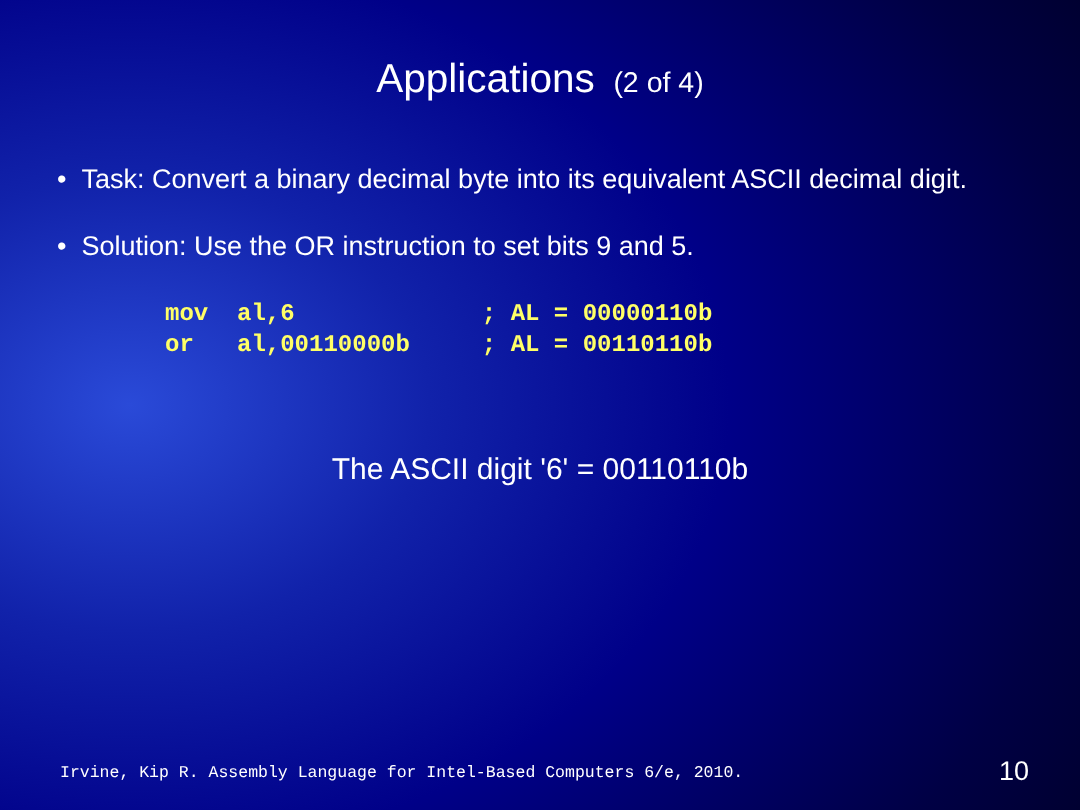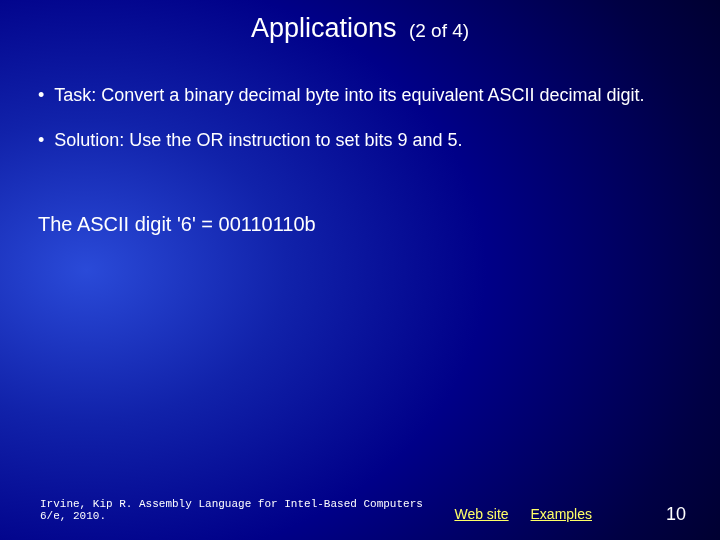--- a/index.html
+++ b/index.html
@@ -10,21 +10,21 @@
     overflow: hidden;
   }
   body {
     background: radial-gradient(ellipse 800px 600px at 12% 50%, #2a4ad8 0%, #1122aa 25%, #000088 50%, #000044 80%, #000022 100%);
     font-family: Arial, Helvetica, sans-serif;
     color: #ffffff;
     position: relative;
   }
   .title-wrap {
     text-align: center;
-    padding-top: 13px;
+    padding-top: 37px;
   }
   .title-main {
     font-size: 27px;
     color: #ffffff;
     font-weight: normal;
     display: inline;
   }
   .title-sub {
     font-size: 19px;
     color: #ffffff;
@@ -52,20 +52,21 @@
   .code-block {
     font-family: "Courier New", Courier, monospace;
     font-size: 16px;
     font-weight: bold;
     color: #ffff66;
     white-space: pre;
     margin: 14px 0 0 72px;
     line-height: 1.35;
   }
   .caption {
+    text-align: center;
     font-size: 20px;
     color: #ffffff;
     margin-top: 60px;
   }
   .footer {
     position: absolute;
     left: 0;
     right: 0;
     bottom: 18px;
     padding: 0 40px;
@@ -111,25 +112,23 @@
   <div class="bullet">
     <span class="dot">•</span>
     <span class="txt">Task: Convert a binary decimal byte into its equivalent ASCII decimal digit.</span>
   </div>
 
   <div class="bullet">
     <span class="dot">•</span>
     <span class="txt">Solution: Use the OR instruction to set bits 9 and 5.</span>
   </div>
 
+  <div class="code-block">mov  al,6             ; AL = 00000110b
+or   al,00110000b     ; AL = 00110110b</div>
 
   <div class="caption">The ASCII digit '6' = 00110110b</div>
 
 </div>
 
 <div class="footer">
   <div class="footer-credit">Irvine, Kip R. Assembly Language for Intel-Based Computers 6/e, 2010.</div>
-  <div class="footer-links">
-    <a>Web site</a>
-    <a>Examples</a>
-  </div>
 </div>
 <div class="page-num">10</div>
 
 </body></html>

